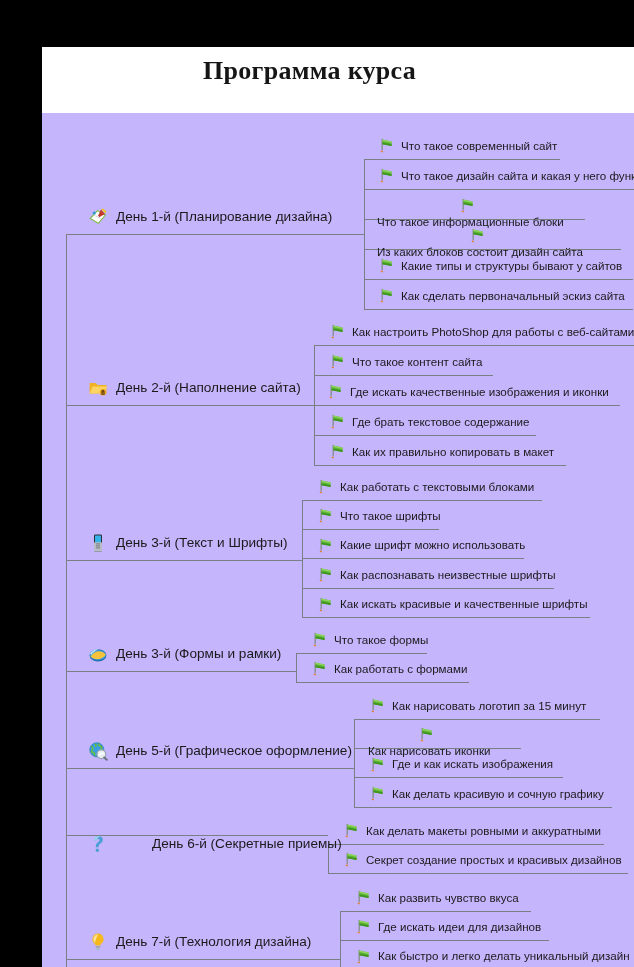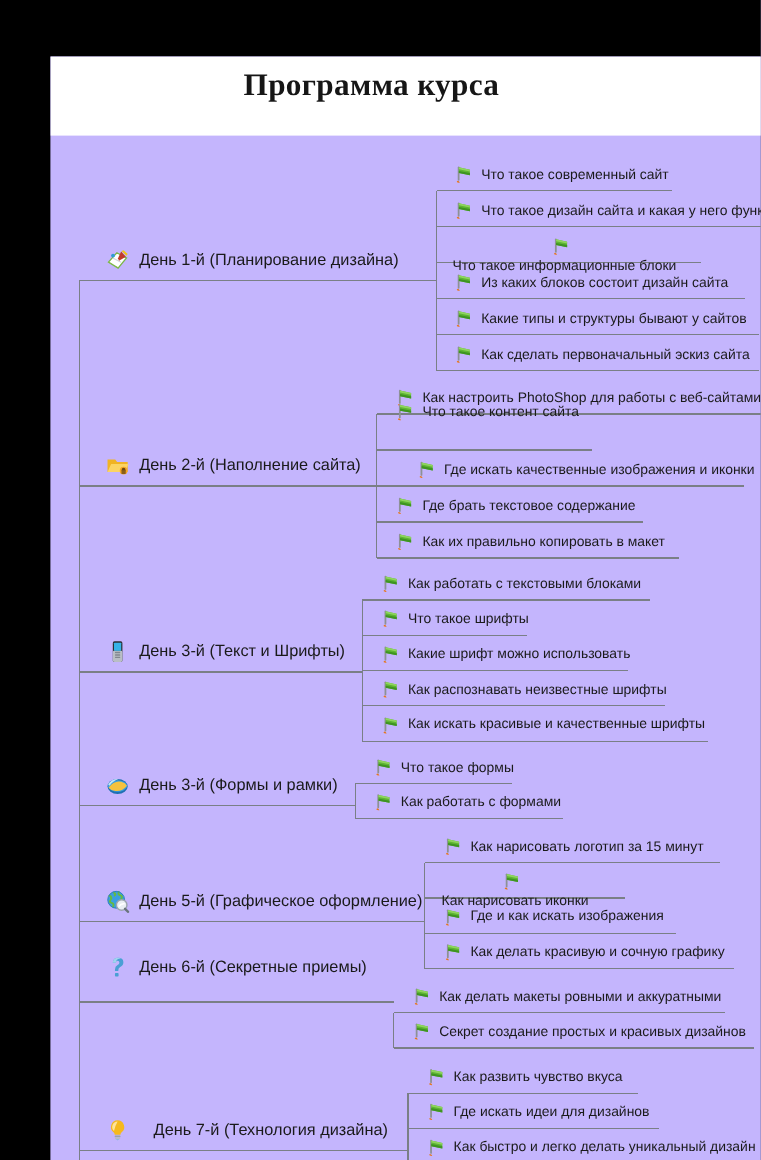--- a/index.html
+++ b/index.html
@@ -162,21 +162,21 @@
           <svg class="flag" viewBox="0 0 17 17">
         <path d="M5.2 2.6 L5.2 12.8" stroke="#8d9196" stroke-width="1.5" fill="none" stroke-linecap="round"></path>
         <path d="M4.2 13.6 q1.4 .2 2.0 1.6 q-1.8 .3 -2.6 -.6 z" fill="#e8761b"></path>
         <path d="M5.4 2.4 L14.6 4.4 L14.6 9.0 L5.4 7.2 Z" fill="#5eb533"></path>
         <path d="M5.4 2.4 L14.6 4.4 L14.6 5.9 L5.4 4.1 Z" fill="#8ed45f"></path>
         <path d="M5.4 5.4 L14.6 7.2 L14.6 9.0 L5.4 7.2 Z" fill="#3e9422"></path>
       </svg>
         </span>
         <span class="lbl">Что такое информационные блоки</span>
       </div>
-      <div class="node leaf" style="left: 335px; top: 180px;">
+      <div class="node leaf" style="left: 335px; top: 180px; flex-direction: column;">
         <span class="ico">
           <svg class="flag" viewBox="0 0 17 17">
         <path d="M5.2 2.6 L5.2 12.8" stroke="#8d9196" stroke-width="1.5" fill="none" stroke-linecap="round"></path>
         <path d="M4.2 13.6 q1.4 .2 2.0 1.6 q-1.8 .3 -2.6 -.6 z" fill="#e8761b"></path>
         <path d="M5.4 2.4 L14.6 4.4 L14.6 9.0 L5.4 7.2 Z" fill="#5eb533"></path>
         <path d="M5.4 2.4 L14.6 4.4 L14.6 5.9 L5.4 4.1 Z" fill="#8ed45f"></path>
         <path d="M5.4 5.4 L14.6 7.2 L14.6 9.0 L5.4 7.2 Z" fill="#3e9422"></path>
       </svg>
         </span>
         <span class="lbl">Из каких блоков состоит дизайн сайта</span>
@@ -222,33 +222,33 @@
           <svg class="flag" viewBox="0 0 17 17">
         <path d="M5.2 2.6 L5.2 12.8" stroke="#8d9196" stroke-width="1.5" fill="none" stroke-linecap="round"></path>
         <path d="M4.2 13.6 q1.4 .2 2.0 1.6 q-1.8 .3 -2.6 -.6 z" fill="#e8761b"></path>
         <path d="M5.4 2.4 L14.6 4.4 L14.6 9.0 L5.4 7.2 Z" fill="#5eb533"></path>
         <path d="M5.4 2.4 L14.6 4.4 L14.6 5.9 L5.4 4.1 Z" fill="#8ed45f"></path>
         <path d="M5.4 5.4 L14.6 7.2 L14.6 9.0 L5.4 7.2 Z" fill="#3e9422"></path>
       </svg>
         </span>
         <span class="lbl">Как настроить PhotoShop для работы с веб-сайтами</span>
       </div>
-      <div class="node leaf" style="left: 286px; top: 288px;">
+      <div class="node leaf" style="left: 286px; top: 306px;">
         <span class="ico">
           <svg class="flag" viewBox="0 0 17 17">
         <path d="M5.2 2.6 L5.2 12.8" stroke="#8d9196" stroke-width="1.5" fill="none" stroke-linecap="round"></path>
         <path d="M4.2 13.6 q1.4 .2 2.0 1.6 q-1.8 .3 -2.6 -.6 z" fill="#e8761b"></path>
         <path d="M5.4 2.4 L14.6 4.4 L14.6 9.0 L5.4 7.2 Z" fill="#5eb533"></path>
         <path d="M5.4 2.4 L14.6 4.4 L14.6 5.9 L5.4 4.1 Z" fill="#8ed45f"></path>
         <path d="M5.4 5.4 L14.6 7.2 L14.6 9.0 L5.4 7.2 Z" fill="#3e9422"></path>
       </svg>
         </span>
         <span class="lbl">Что такое контент сайта</span>
       </div>
-      <div class="node leaf" style="left: 304px; top: 336px;">
+      <div class="node leaf" style="left: 284px; top: 336px;">
         <span class="ico">
           <svg class="flag" viewBox="0 0 17 17">
         <path d="M5.2 2.6 L5.2 12.8" stroke="#8d9196" stroke-width="1.5" fill="none" stroke-linecap="round"></path>
         <path d="M4.2 13.6 q1.4 .2 2.0 1.6 q-1.8 .3 -2.6 -.6 z" fill="#e8761b"></path>
         <path d="M5.4 2.4 L14.6 4.4 L14.6 9.0 L5.4 7.2 Z" fill="#5eb533"></path>
         <path d="M5.4 2.4 L14.6 4.4 L14.6 5.9 L5.4 4.1 Z" fill="#8ed45f"></path>
         <path d="M5.4 5.4 L14.6 7.2 L14.6 9.0 L5.4 7.2 Z" fill="#3e9422"></path>
       </svg>
         </span>
         <span class="lbl">Где искать качественные изображения и иконки</span>
@@ -439,21 +439,21 @@
           <svg class="flag" viewBox="0 0 17 17">
         <path d="M5.2 2.6 L5.2 12.8" stroke="#8d9196" stroke-width="1.5" fill="none" stroke-linecap="round"></path>
         <path d="M4.2 13.6 q1.4 .2 2.0 1.6 q-1.8 .3 -2.6 -.6 z" fill="#e8761b"></path>
         <path d="M5.4 2.4 L14.6 4.4 L14.6 9.0 L5.4 7.2 Z" fill="#5eb533"></path>
         <path d="M5.4 2.4 L14.6 4.4 L14.6 5.9 L5.4 4.1 Z" fill="#8ed45f"></path>
         <path d="M5.4 5.4 L14.6 7.2 L14.6 9.0 L5.4 7.2 Z" fill="#3e9422"></path>
       </svg>
         </span>
         <span class="lbl">Как делать красивую и сочную графику</span>
       </div>
-      <div class="node day" style="left: 46px; top: 749px;">
+      <div class="node day" style="left: 46px; top: 787px; gap: 36px;">
         <span class="ico">
           <svg class="svgico" viewBox="0 0 20 20">
         <path d="M6.0 6.2 q.2 -4.0 4.4 -4.0 q4.2 0 4.4 3.4 q.2 2.8 -2.6 4.2 q-1.6 .8 -1.6 2.6 l0 .8 l-2.8 0 l0 -1.2 q0 -2.6 2.2 -3.8 q1.6 -.9 1.5 -2.2 q-.1 -1.3 -1.5 -1.3 q-1.4 0 -1.6 1.5 z" fill="#4a9fd4"></path>
         <path d="M6.0 6.2 q.2 -4.0 4.4 -4.0 q1.6 0 2.6 .6 q-1.0 -.1 -1.8 .2 q-2.6 .8 -2.6 3.2 z" fill="#9fd4ee"></path>
         <rect x="7.8" y="14.8" width="3.0" height="3.0" rx="0.6" fill="#4a9fd4"></rect>
       </svg>
         </span>
         <span class="lbl">День 6-й (Секретные приемы)</span>
       </div>
       <div class="node leaf" style="left: 300px; top: 775px;">
@@ -473,21 +473,21 @@
           <svg class="flag" viewBox="0 0 17 17">
         <path d="M5.2 2.6 L5.2 12.8" stroke="#8d9196" stroke-width="1.5" fill="none" stroke-linecap="round"></path>
         <path d="M4.2 13.6 q1.4 .2 2.0 1.6 q-1.8 .3 -2.6 -.6 z" fill="#e8761b"></path>
         <path d="M5.4 2.4 L14.6 4.4 L14.6 9.0 L5.4 7.2 Z" fill="#5eb533"></path>
         <path d="M5.4 2.4 L14.6 4.4 L14.6 5.9 L5.4 4.1 Z" fill="#8ed45f"></path>
         <path d="M5.4 5.4 L14.6 7.2 L14.6 9.0 L5.4 7.2 Z" fill="#3e9422"></path>
       </svg>
         </span>
         <span class="lbl">Секрет создание простых и красивых дизайнов</span>
       </div>
-      <div class="node day" style="left: 46px; top: 885px; gap: 12px;">
+      <div class="node day" style="left: 46px; top: 885px;">
         <span class="ico">
           <svg class="svgico" viewBox="0 0 20 20">
         <path d="M10 1.6 a5.6 5.6 0 0 1 3.4 10.0 q-.9 .8 -1.0 2.0 l-4.8 0 q-.1 -1.2 -1.0 -2.0 A5.6 5.6 0 0 1 10 1.6 z" fill="#f5b91d"></path>
         <path d="M10 2.6 a4.6 4.6 0 0 0 -3.0 8.0 q1.0 -4.6 3.0 -8.0 z" fill="#fde39a"></path>
         <rect x="7.6" y="14.2" width="4.8" height="1.5" rx="0.5" fill="#9aa3ad"></rect>
         <rect x="7.9" y="16.0" width="4.2" height="1.4" rx="0.5" fill="#b7bfc7"></rect>
         <path d="M8.6 17.6 q1.4 1.2 2.8 0 z" fill="#5fb8e0"></path>
       </svg>
         </span>
         <span class="lbl">День 7-й (Технология дизайна)</span>

